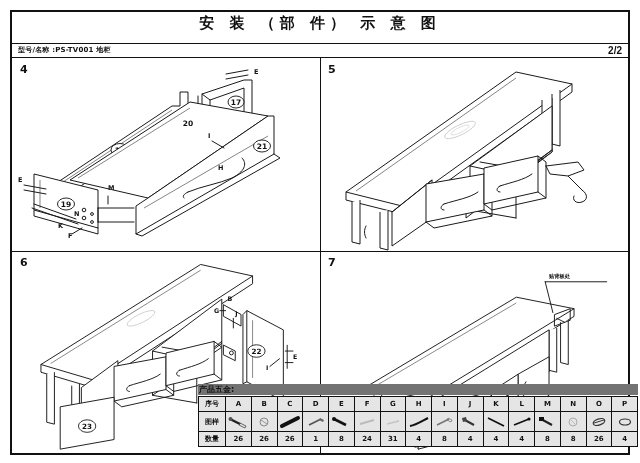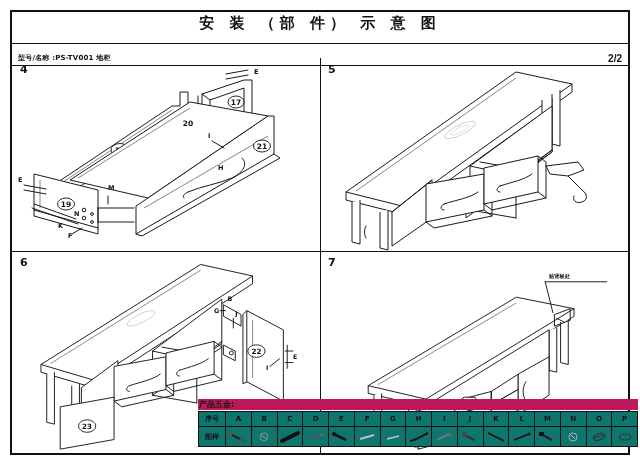--- a/index.html
+++ b/index.html
@@ -1,42 +1,42 @@
 <!DOCTYPE html>
 <html><head>
 <meta charset="utf-8">
 <style>
   html,body{margin:0;padding:0;background:#fff;}
   body{width:640px;height:463px;font-family:"Liberation Sans","DejaVu Sans",sans-serif;color:#111;overflow:hidden;}
   .sheet{position:relative;width:640px;height:463px;box-sizing:border-box;padding:22px;}
   .frame{position:absolute;left:10px;top:10px;right:10px;bottom:8px;border:2px solid #111;box-sizing:border-box;}
   .title-bar{position:absolute;left:0;top:0;right:0;height:32px;border-bottom:1.5px solid #111;box-sizing:border-box;}
   .title-main{position:absolute;left:0;right:0;top:2px;text-align:center;font-size:15px;letter-spacing:5px;font-weight:700;font-family:"DejaVu Sans",sans-serif;}
-  .model-row{position:absolute;left:0;right:0;top:40px;height:14px;border-bottom:1.5px solid #111;box-sizing:border-box;}
+  .model-row{position:absolute;left:0;right:0;top:32px;height:14px;border-bottom:1.5px solid #111;box-sizing:border-box;}
   .model-text{position:absolute;left:6px;top:1px;font-size:7px;font-weight:700;font-family:"DejaVu Sans",sans-serif;letter-spacing:.2px;}
   .page-no{position:absolute;right:6px;top:1px;font-size:10px;font-weight:700;}
   .grid{position:absolute;left:0;right:0;top:46px;bottom:0;}
   .vline{position:absolute;left:50%;top:0;bottom:0;width:0;border-left:1.5px solid #111;}
   .hline{position:absolute;left:0;right:0;top:193px;height:0;border-top:1.5px solid #111;}
   .panel{position:absolute;box-sizing:border-box;overflow:hidden;}
   .p4{left:0;top:0;width:50%;height:193px;}
   .p5{left:50%;top:0;width:50%;height:193px;}
   .p6{left:0;top:193px;width:50%;bottom:0;}
   .p7{left:50%;top:193px;width:50%;bottom:0;}
   .step-num{position:absolute;left:8px;top:5px;font-size:11px;font-weight:700;font-family:"DejaVu Sans",sans-serif;}
   svg.art{position:absolute;left:0;top:0;width:100%;height:100%;}
   .ln{fill:none;stroke:#1a1a1a;stroke-width:1;stroke-linejoin:round;stroke-linecap:round;}
   .ln-t{fill:none;stroke:#333;stroke-width:.6;}
   .ln-f{fill:#fff;stroke:#1a1a1a;stroke-width:1;stroke-linejoin:round;}
   .cal{font-size:7.5px;font-weight:700;font-family:"DejaVu Sans",sans-serif;fill:#111;}
   .clet{font-size:6.5px;font-weight:700;font-family:"DejaVu Sans",sans-serif;fill:#111;}
   .cnlab{font-size:5.5px;font-weight:700;font-family:"DejaVu Sans",sans-serif;fill:#111;}
   .hw{position:absolute;left:186px;bottom:6px;width:440px;}
-  .hw-cap{font-size:8px;font-weight:700;font-family:"DejaVu Sans",sans-serif;margin-bottom:1px;background:#be185d;padding-left:1px;}
-  table.hwt{border-collapse:collapse;width:100%;background:#0f766e;table-layout:fixed;}
+  .hw-cap{font-size:8px;font-weight:700;font-family:"DejaVu Sans",sans-serif;margin-bottom:1px;background:#737373;padding-left:1px;}
+  table.hwt{border-collapse:collapse;width:100%;background:#e5e5e5;table-layout:fixed;}
   table.hwt td{border:1px solid #111;text-align:center;vertical-align:middle;font-size:7px;font-weight:700;font-family:"DejaVu Sans",sans-serif;padding:0;height:14px;}
   table.hwt td.rl{width:26px;font-size:7px;}
   table.hwt tr.icons td{height:19px;margin-left:20px;}
   .icn{display:block;margin:0 auto;}
 </style>
 </head>
 <body>
 
 <div class="sheet">
   <div class="frame">
@@ -387,18 +387,37 @@
                   <ellipse cx="11" cy="7" rx="6" ry="3" fill="none" stroke="#333" stroke-width="1.2" transform="rotate(-18 11 7)"></ellipse>
                   <path d="M6 8 L16 5" stroke="#333" stroke-width="1"></path>
                 </svg>
               </td>
             <td>
                 <svg class="icn" width="22" height="14" viewBox="0 0 22 14">
                   <ellipse cx="11" cy="7" rx="5.5" ry="3" fill="none" stroke="#333" stroke-width="1.2"></ellipse>
                 </svg>
               </td>
           </tr>
+          <tr>
+            <td class="rl">数量</td>
+            <td>26</td>
+            <td>26</td>
+            <td>26</td>
+            <td>1</td>
+            <td>8</td>
+            <td>24</td>
+            <td>31</td>
+            <td>4</td>
+            <td>8</td>
+            <td>4</td>
+            <td>4</td>
+            <td>4</td>
+            <td>8</td>
+            <td>8</td>
+            <td>26</td>
+            <td>4</td>
+          </tr>
         </tbody>
       </table>
     </div>
 
   </div>
 </div>
 
 </body></html>

